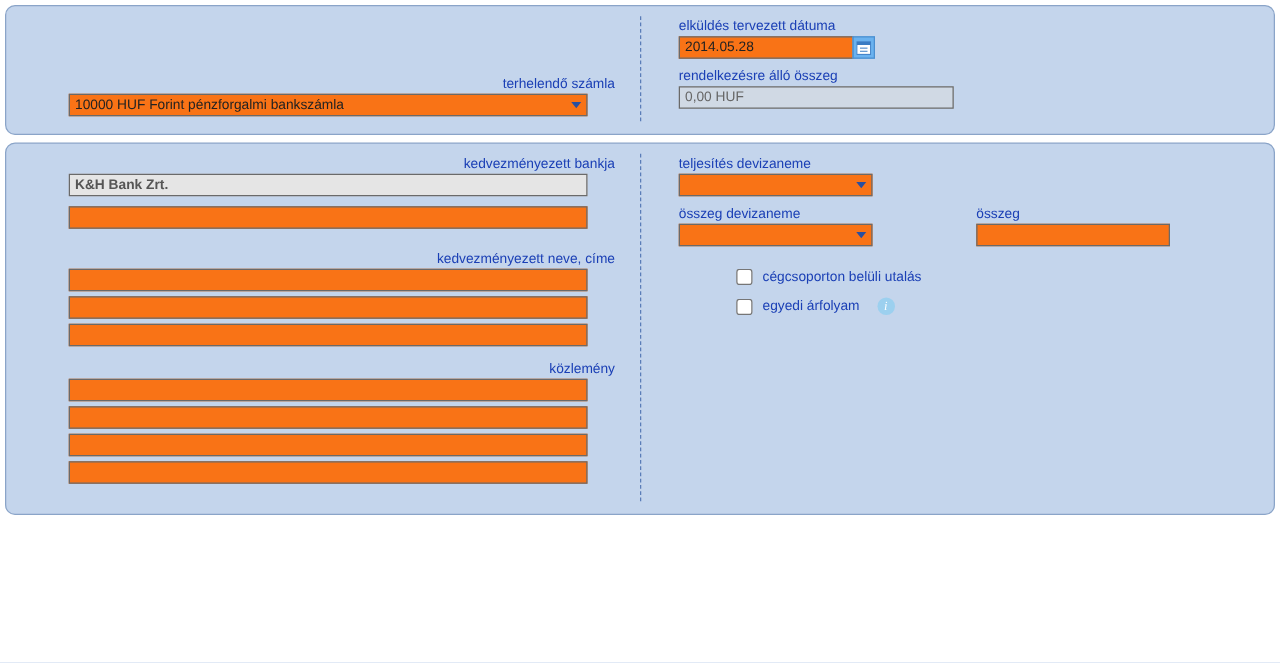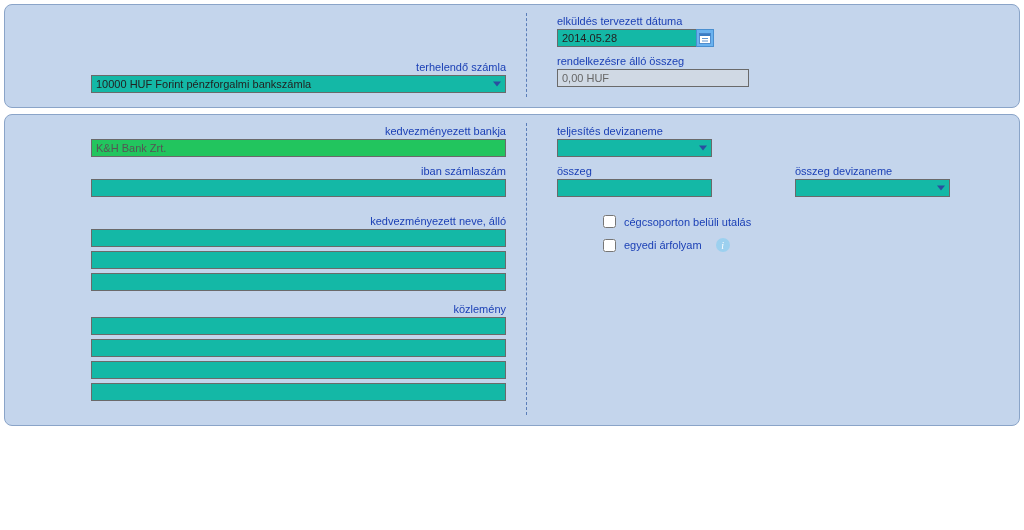--- a/index.html
+++ b/index.html
@@ -35,34 +35,35 @@
     font-size: 11px;
     margin-bottom: 2px;
     display: block;
   }
   .input-wrap {
     margin-bottom: 8px;
   }
   .field {
     height: 18px;
     border: 1px solid #6a6a6a;
-    background: #14b8a6;
+    background: #f97316;
     padding: 1px 4px;
     font-size: 11px;
     color: #222;
     display: flex;
     align-items: center;
   }
   .field.readonly {
     background: #d0d9e4;
     color: #666;
   }
   .field.readonly-bank {
-    background: #22c55e;
+    background: #e5e5e5;
     color: #555;
+    font-weight: bold;
   }
   .select {
     position: relative;
   }
   .select .arrow {
     position: absolute;
     right: 4px;
     top: 50%;
     transform: translateY(-50%);
     width: 0; height: 0;
@@ -116,22 +117,22 @@
     background:#9cd0ef;
     color:#fff;
     font-style: italic;
     font-family: Georgia, serif;
     font-size:10px;
     display:inline-flex;
     align-items:center;
     justify-content:center;
     margin-left:6px;
   }
-  .w220 { width: 192px; }
-  .w415 { width: 415px; margin-left: 36px; }
+  .w220 { width: 220px; }
+  .w415 { width: 415px; }
   .w155 { width: 155px; }
   .top-spacer { height: 46px; }
 </style>
 </head>
 <body>
 
 <div class="panel">
   <div class="two-col">
     <div class="col-left">
       <div class="top-spacer"></div>
@@ -174,30 +175,29 @@
 
       <div class="input-wrap">
         <span class="label">kedvezményezett bankja</span>
         <div class="field readonly-bank w415">
           <span>K&amp;H Bank Zrt.</span>
         </div>
       </div>
 
 
       <div class="input-wrap">
-        <span class="label">iban számlaszám</span>
         <div class="field w415">
           <span></span>
         </div>
       </div>
 
       <div style="height:10px"></div>
 
       <div class="stack">
-        <span class="label">kedvezményezett neve, álló</span>
+        <span class="label">kedvezményezett neve, címe</span>
         <div class="field w415">
             <span></span>
           </div>
         <div class="field w415">
             <span></span>
           </div>
         <div class="field w415">
             <span></span>
           </div>
       </div>
@@ -226,30 +226,30 @@
       <div class="input-wrap">
         <span class="label">teljesítés devizaneme</span>
         <div class="field select w155">
           <span></span>
           <span class="arrow"></span>
         </div>
       </div>
 
       <div class="row-inline input-wrap">
         <div>
+          <span class="label">összeg devizaneme</span>
+          <div class="field select w155">
+            <span></span>
+            <span class="arrow"></span>
+          </div>
+        </div>
+        <div>
           <span class="label">összeg</span>
           <div class="field w155">
             <span></span>
-          </div>
-        </div>
-        <div>
-          <span class="label">összeg devizaneme</span>
-          <div class="field select w155">
-            <span></span>
-            <span class="arrow"></span>
           </div>
         </div>
       </div>
 
       <div style="height:10px"></div>
 
       <div class="check-row">
         <input type="checkbox" style="">
         <span>cégcsoporton belüli utalás</span>
       </div>

